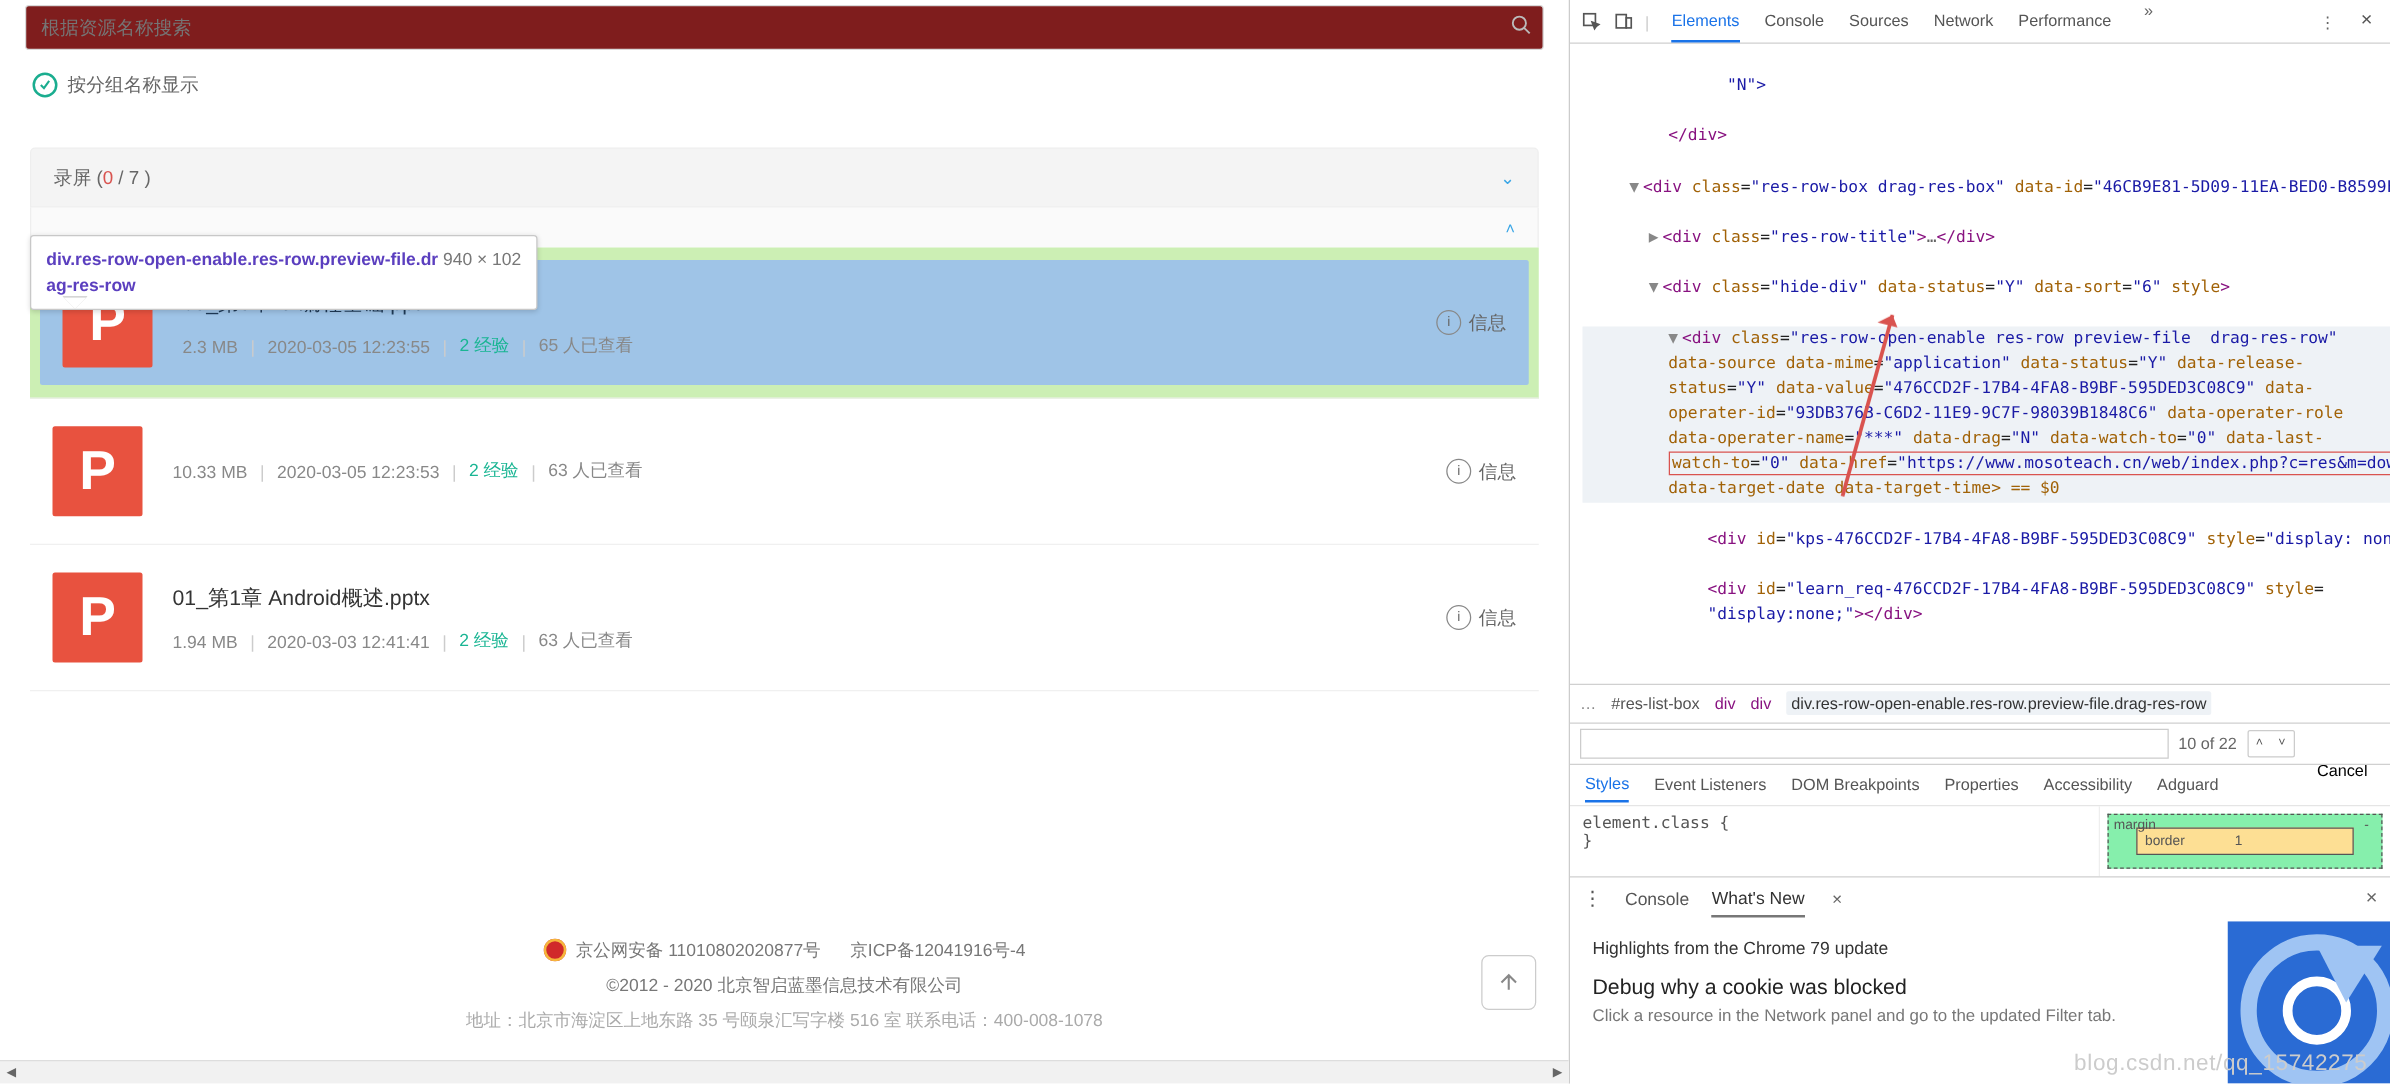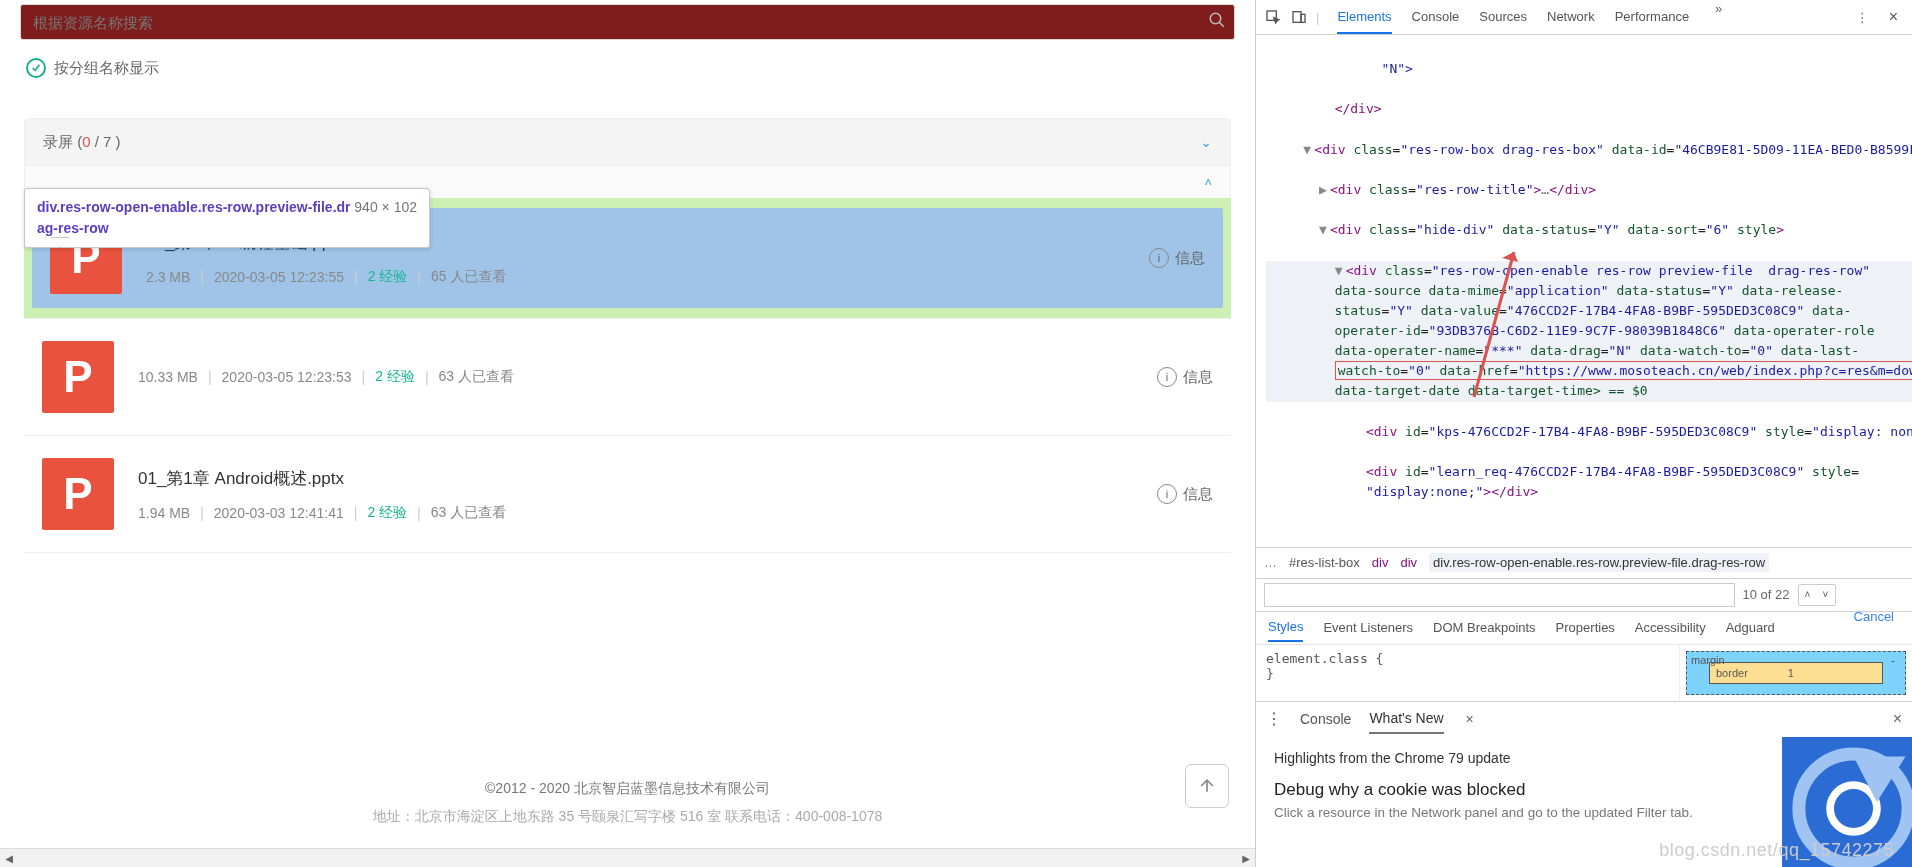--- a/index.html
+++ b/index.html
@@ -50,45 +50,45 @@
 .dt-tabs{display:flex;gap:20px;margin-left:10px;flex:1;}
 .dt-tabs span{padding:8px 0;color:#555;cursor:pointer;}
 .dt-tabs span.active{color:#1a73e8;border-bottom:2px solid #1a73e8;font-weight:500;}
 .dt-top .more{color:#666;padding:0 6px;}
 .dt-top .vbar{color:#ccc;}
 .dt-top .x{color:#555;padding:0 6px;font-size:16px;}
 .dom{flex:0 0 auto;overflow:auto;font-family:Menlo,Consolas,monospace;font-size:13px;line-height:1.55;padding:4px 0 4px 10px;white-space:pre;color:#222;}
 .dom .ln{padding:0 6px;}
 .dom .hl{background:#eef2f6;}
 .dom .tri{color:#888;display:inline-block;width:11px;}
-.c-tag{color:#881280;} .c-attr{color:#14532d;} .c-val{color:#1a1aa6;} .c-dots{color:#666;} .c-link{color:#1a1aa6;}
+.c-tag{color:#881280;} .c-attr{color:#a16207;} .c-val{color:#1a1aa6;} .c-dots{color:#666;} .c-link{color:#1a1aa6;}
 .redbox{border:1px solid #d9534f;padding:1px 2px;}
 .dom-wrap{position:relative;}
 .arrow-svg{position:absolute;left:208px;top:212px;pointer-events:none;}
 .crumbs{border-top:1px solid #d0d0d0;height:30px;display:flex;align-items:center;font-size:13px;padding:0 8px;gap:12px;color:#555;min-width:0;}
 .crumbs .dots{color:#888;}
 .crumbs .tag{color:#881280;}
 .crumbs .cur{background:#eef2f6;padding:2px 4px;border-radius:2px;color:#333;white-space:nowrap;overflow:hidden;text-overflow:ellipsis;}
 .findbar{display:flex;align-items:center;height:32px;border-top:1px solid #d0d0d0;padding:0 8px;gap:8px;font-size:13px;}
 .findbar input{flex:1;border:1px solid #ccc;height:22px;padding:0 6px;color:#bbb;}
 .findbar .cnt{color:#666;}
 .findbar .nav{display:flex;border:1px solid #ccc;border-radius:2px;}
 .findbar .nav span{width:18px;height:20px;display:flex;align-items:center;justify-content:center;font-size:10px;color:#555;}
-.findbar .cancel{color:#3b82f6;margin-left:auto;padding:0 10px;margin-top:44px;}
+.findbar .cancel{color:#000000;margin-left:auto;padding:0 10px;margin-top:44px;}
 .subtabs{display:flex;gap:20px;border-top:1px solid #d0d0d0;padding:0 12px;height:32px;align-items:center;font-size:13px;}
 .subtabs span{color:#555;padding:6px 0;}
 .subtabs span.active{color:#1a73e8;border-bottom:2px solid #1a73e8;}
 .styles-row{display:flex;border-top:1px solid #e5e5e5;height:28px;align-items:center;}
 .styles-row input{flex:1;border:none;outline:none;padding:0 10px;font-size:13px;color:#999;}
 .styles-row .mods{display:flex;gap:10px;padding:0 10px;font-family:Menlo,Consolas,monospace;font-size:12px;color:#555;align-items:center;}
 .styles-row .plus{font-size:16px;color:#555;}
 .styles-body{display:flex;border-top:1px solid #e5e5e5;height:56px;}
 .styles-body .css{flex:1;font-family:Menlo,Consolas,monospace;font-size:13px;color:#555;padding:6px 10px;}
 .styles-body .box{flex:0 0 220px;border-left:1px solid #eee;padding:6px;}
-.boxmodel{border:1px dashed #555;background:#7dd3fc;height:42px;position:relative;font-size:11px;color:#555;display:flex;align-items:center;justify-content:center;}
+.boxmodel{border:1px dashed #555;background:#86efac;height:42px;position:relative;font-size:11px;color:#555;display:flex;align-items:center;justify-content:center;}
 .boxmodel .lbl{position:absolute;left:4px;top:2px;}
 .boxmodel .dash{position:absolute;right:10px;top:2px;}
 .boxmodel .inner{background:#fddf94;border:1px solid #555;height:20px;width:160px;display:flex;align-items:center;padding:0 6px;gap:40px;}
 .drawer-tabs{display:flex;align-items:center;height:34px;border-top:1px solid #d0d0d0;padding:0 10px;gap:18px;font-size:14px;}
 .drawer-tabs .menu{font-size:16px;color:#555;}
 .drawer-tabs span{color:#555;padding:6px 0;}
 .drawer-tabs span.active{color:#333;border-bottom:2px solid #777;font-weight:500;}
 .drawer-tabs .xx{display:inline-flex;align-items:center;justify-content:center;width:16px;color:#666;}
 .drawer-tabs .rightx{margin-left:auto;font-size:16px;color:#666;}
 .drawer-body{flex:1;padding:14px 18px;overflow:hidden;position:relative;}
@@ -196,20 +196,21 @@
           </div>
         </div>
         <div class="info">
             <i class="ii">i</i>
             <span>信息</span>
           </div>
       </div>
     </div>
 
     <div class="footer">
+      <div class="line1"><span class="shield"></span><span>京公网安备 11010802020877号</span>&nbsp;&nbsp;<span>京ICP备12041916号-4</span></div>
       <div>©2012 - 2020 北京智启蓝墨信息技术有限公司</div>
       <div style="color:#aaa;">地址：北京市海淀区上地东路 35 号颐泉汇写字楼 516 室    联系电话：400-008-1078</div>
       <div class="scroll-top">
         <svg width="20" height="20" viewBox="0 0 24 24" fill="none" stroke="#888" stroke-width="2">
             <path d="M12 19V5M5 12l7-7 7 7"></path>
           </svg>
       </div>
     </div>
     <div class="hscroll">
       <span class="btn">◀</span>

